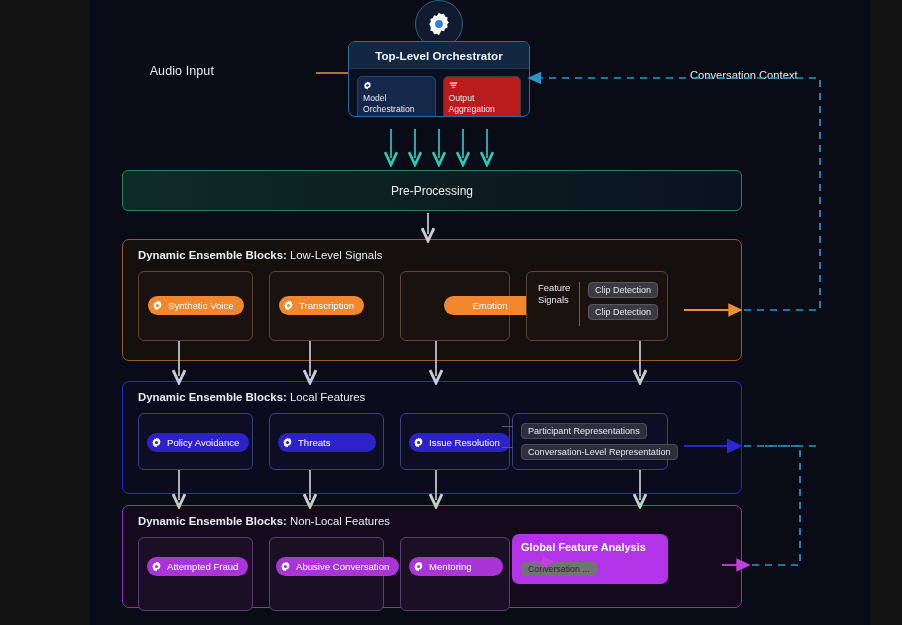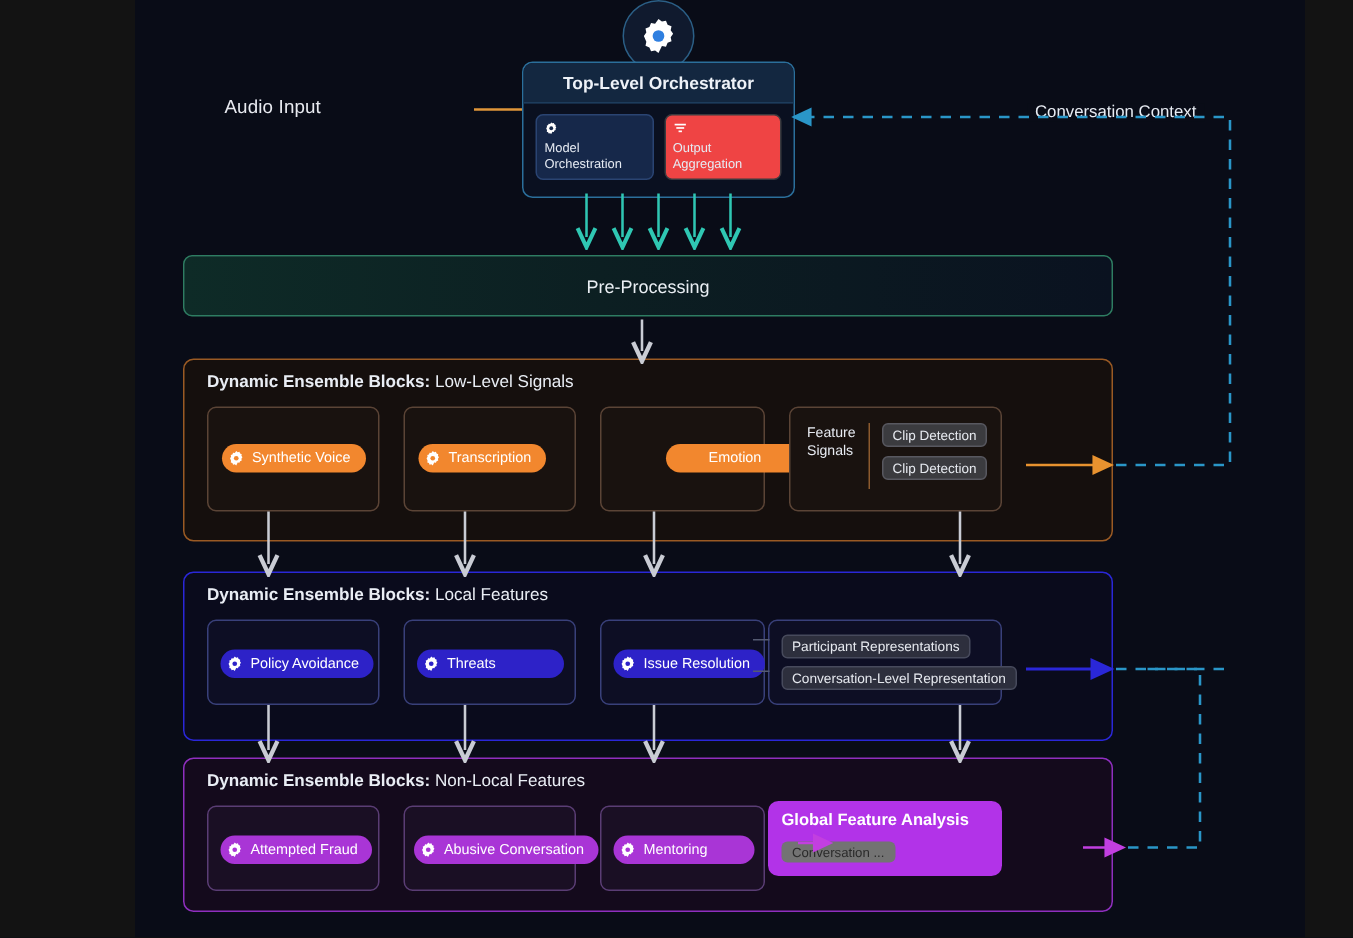--- a/index.html
+++ b/index.html
@@ -30,38 +30,38 @@
 
   
   #gear-badge {
     left: 325px; top: 0px; width: 48px; height: 48px;
     border-radius: 50%;
     background: #101a2e;
     border: 1px solid #2b5f86;
     display: flex; align-items: center; justify-content: center;
   }
   #orchestrator {
-    left: 258px; top: 41px; width: 182px; height: 91px;
+    left: 258px; top: 41px; width: 182px; height: 76px;
     border: 1px solid #2b6f9b; border-radius: 7px;
     background: #0a1020;
     overflow: hidden;
   }
   #orch-title {
     height: 27px; line-height: 27px; text-align: center;
     background: #132740;
     color: #eef2f8; font-size: 11.6px; font-weight: bold;
     border-bottom: 1px solid #1d3c5c;
   }
   #orch-body { display: flex; gap: 7px; padding: 7px 8px; }
   .orch-card {
     flex: 1; height: 44px; border-radius: 5px; padding: 4px 5px;
     font-size: 8.6px; line-height: 10.5px; color: #e6ebf3;
   }
   .orch-card.model { background: #16284a; border: 1px solid #2a4472; }
-  .orch-card.output { background: #ef4444; border: 1px solid #3a3a3f; }
+  .orch-card.output { background: #b91c1c; border: 1px solid #3a3a3f; }
   .orch-ico { display: block; margin-bottom: 3px; }
 
   
   #preproc {
     left: 32px; top: 170px; width: 620px; height: 41px;
     border: 1px solid #2e7d62; border-radius: 6px;
     background: linear-gradient(90deg, #0e2b27 0%, #0c1f22 45%, #0a1220 100%);
     color: #e9eef3; font-size: 12px;
     display: flex; align-items: center; justify-content: center;
   }
@@ -79,21 +79,21 @@
               border-color: #9a5a24; background: #150f0d; }
   #sec-local{ left: 32px; top: 381px; width: 620px; height: 113px;
               border-color: #2a27d8; background: #0a0b1c; }
   #sec-non  { left: 32px; top: 505px; width: 620px; height: 103px;
               border-color: #8f2fbf; background: #140a1c; }
 
   
   .card { position: absolute; border-radius: 6px; border: 1px solid; }
   #sec-low .card   { top: 31px; height: 70px; background: #19120f; border-color: #5b4436; }
   #sec-local .card { top: 31px; height: 57px; background: #0d0e24; border-color: #39407a; }
-  #sec-non  .card  { top: 31px; height: 57px; background: #1a0f24; border-color: #5a3d74; }
+  #sec-non  .card  { top: 31px; height: 74px; background: #1a0f24; border-color: #5a3d74; }
 
   .c1 { left: 15px;  width: 115px; }
   .c2 { left: 146px; width: 115px; }
   .c3 { left: 277px; width: 110px; }
   .c4 { left: 403px; width: 142px; }
 
   .pill {
     position: absolute; display: flex; align-items: center; gap: 5px;
     height: 19px; border-radius: 10px; padding: 0 10px 0 4px;
     color: #fff; font-size: 9.6px; white-space: nowrap;

